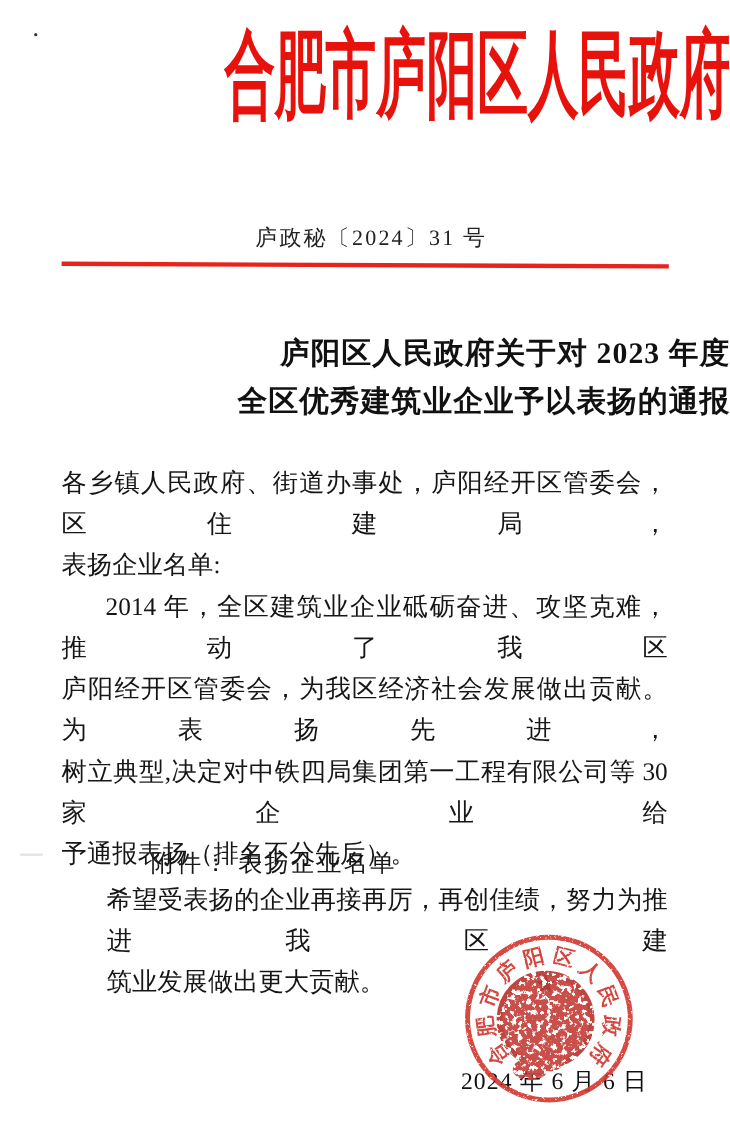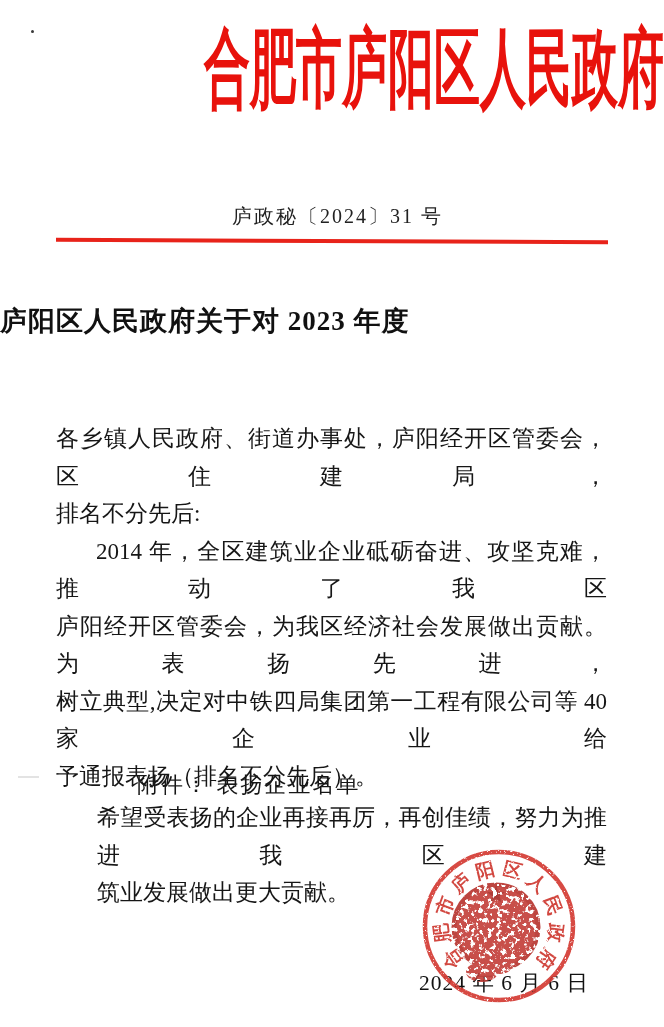--- a/index.html
+++ b/index.html
@@ -49,21 +49,21 @@
     top: 239px; left: 56px;
     width: 552px; height: 4px;
     background: #e8231a;
     transform: rotate(0.25deg);
   }
 
   
   .doc-title {
     position: absolute;
     top: 299px; left: 0; right: 0;
-    text-align: left;
+    text-align: right;
     font-size: 27px;
     font-weight: 700;
     line-height: 44px;
     letter-spacing: 1px;
     color: #111;
   }
 
   
   .body-text {
     position: absolute;
@@ -138,28 +138,29 @@
   <div class="header-banner">
     <span class="stretch">合肥市庐阳区人民政府文件</span>
   </div>
 
   <div class="doc-number">庐政秘〔2024〕31 号</div>
 
   <div class="red-line"></div>
 
   <div class="doc-title">
     <div>庐阳区人民政府关于对 2023 年度</div>
+    <div>全区优秀建筑业企业予以表扬的通报</div>
   </div>
 
   <div class="body-text">
     <div class="line jf">各乡镇人民政府、街道办事处，庐阳经开区管委会，区住建局，</div>
-    <div class="line">排名不分先后:</div>
+    <div class="line">表扬企业名单:</div>
     <div class="line jf ind">2014 年，全区建筑业企业砥砺奋进、攻坚克难，推动了我区</div>
     <div class="line jf">庐阳经开区管委会，为我区经济社会发展做出贡献。为表扬先进，</div>
-    <div class="line jf">树立典型,决定对中铁四局集团第一工程有限公司等 40 家企业给</div>
+    <div class="line jf">树立典型,决定对中铁四局集团第一工程有限公司等 30 家企业给</div>
     <div class="line">予通报表扬（排名不分先后）。</div>
     <div class="line jf blk gap-before">希望受表扬的企业再接再厉，再创佳绩，努力为推进我区建</div>
     <div class="line blk">筑业发展做出更大贡献。</div>
   </div>
 
   <div class="artifact-dash"></div>
 
   <div class="attachment">附件： 表扬企业名单</div>
 
   <div class="doc-date">2024 年 6 月 6 日</div>

